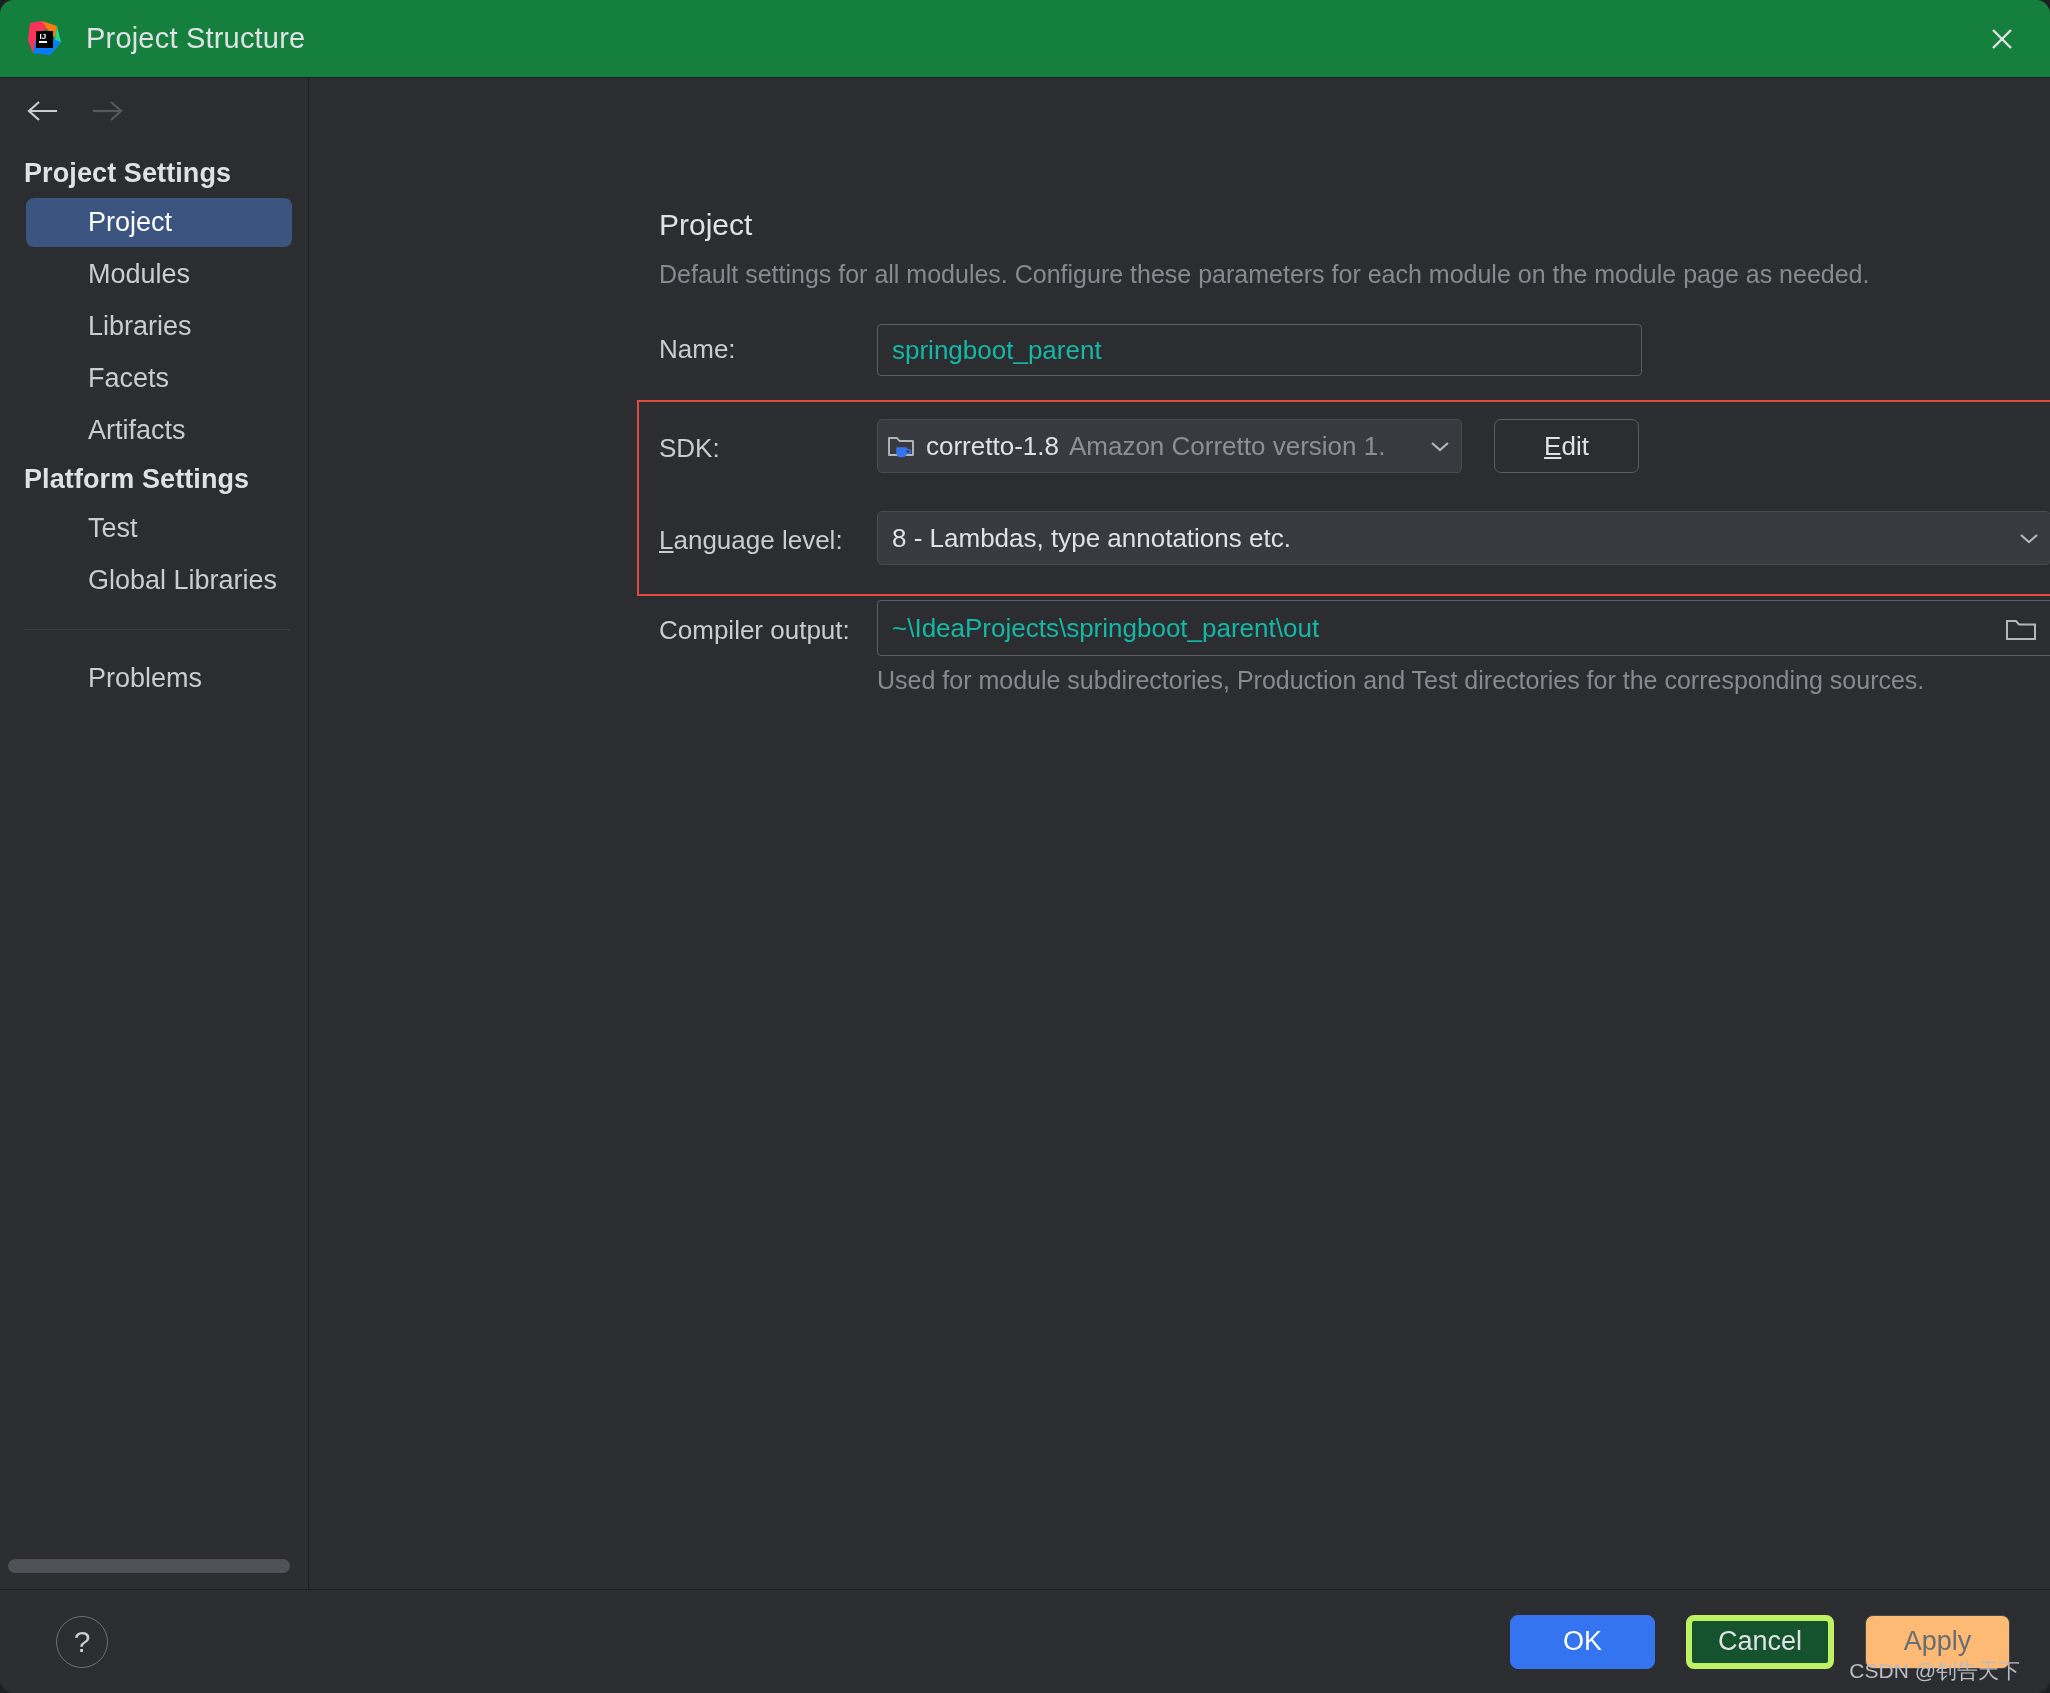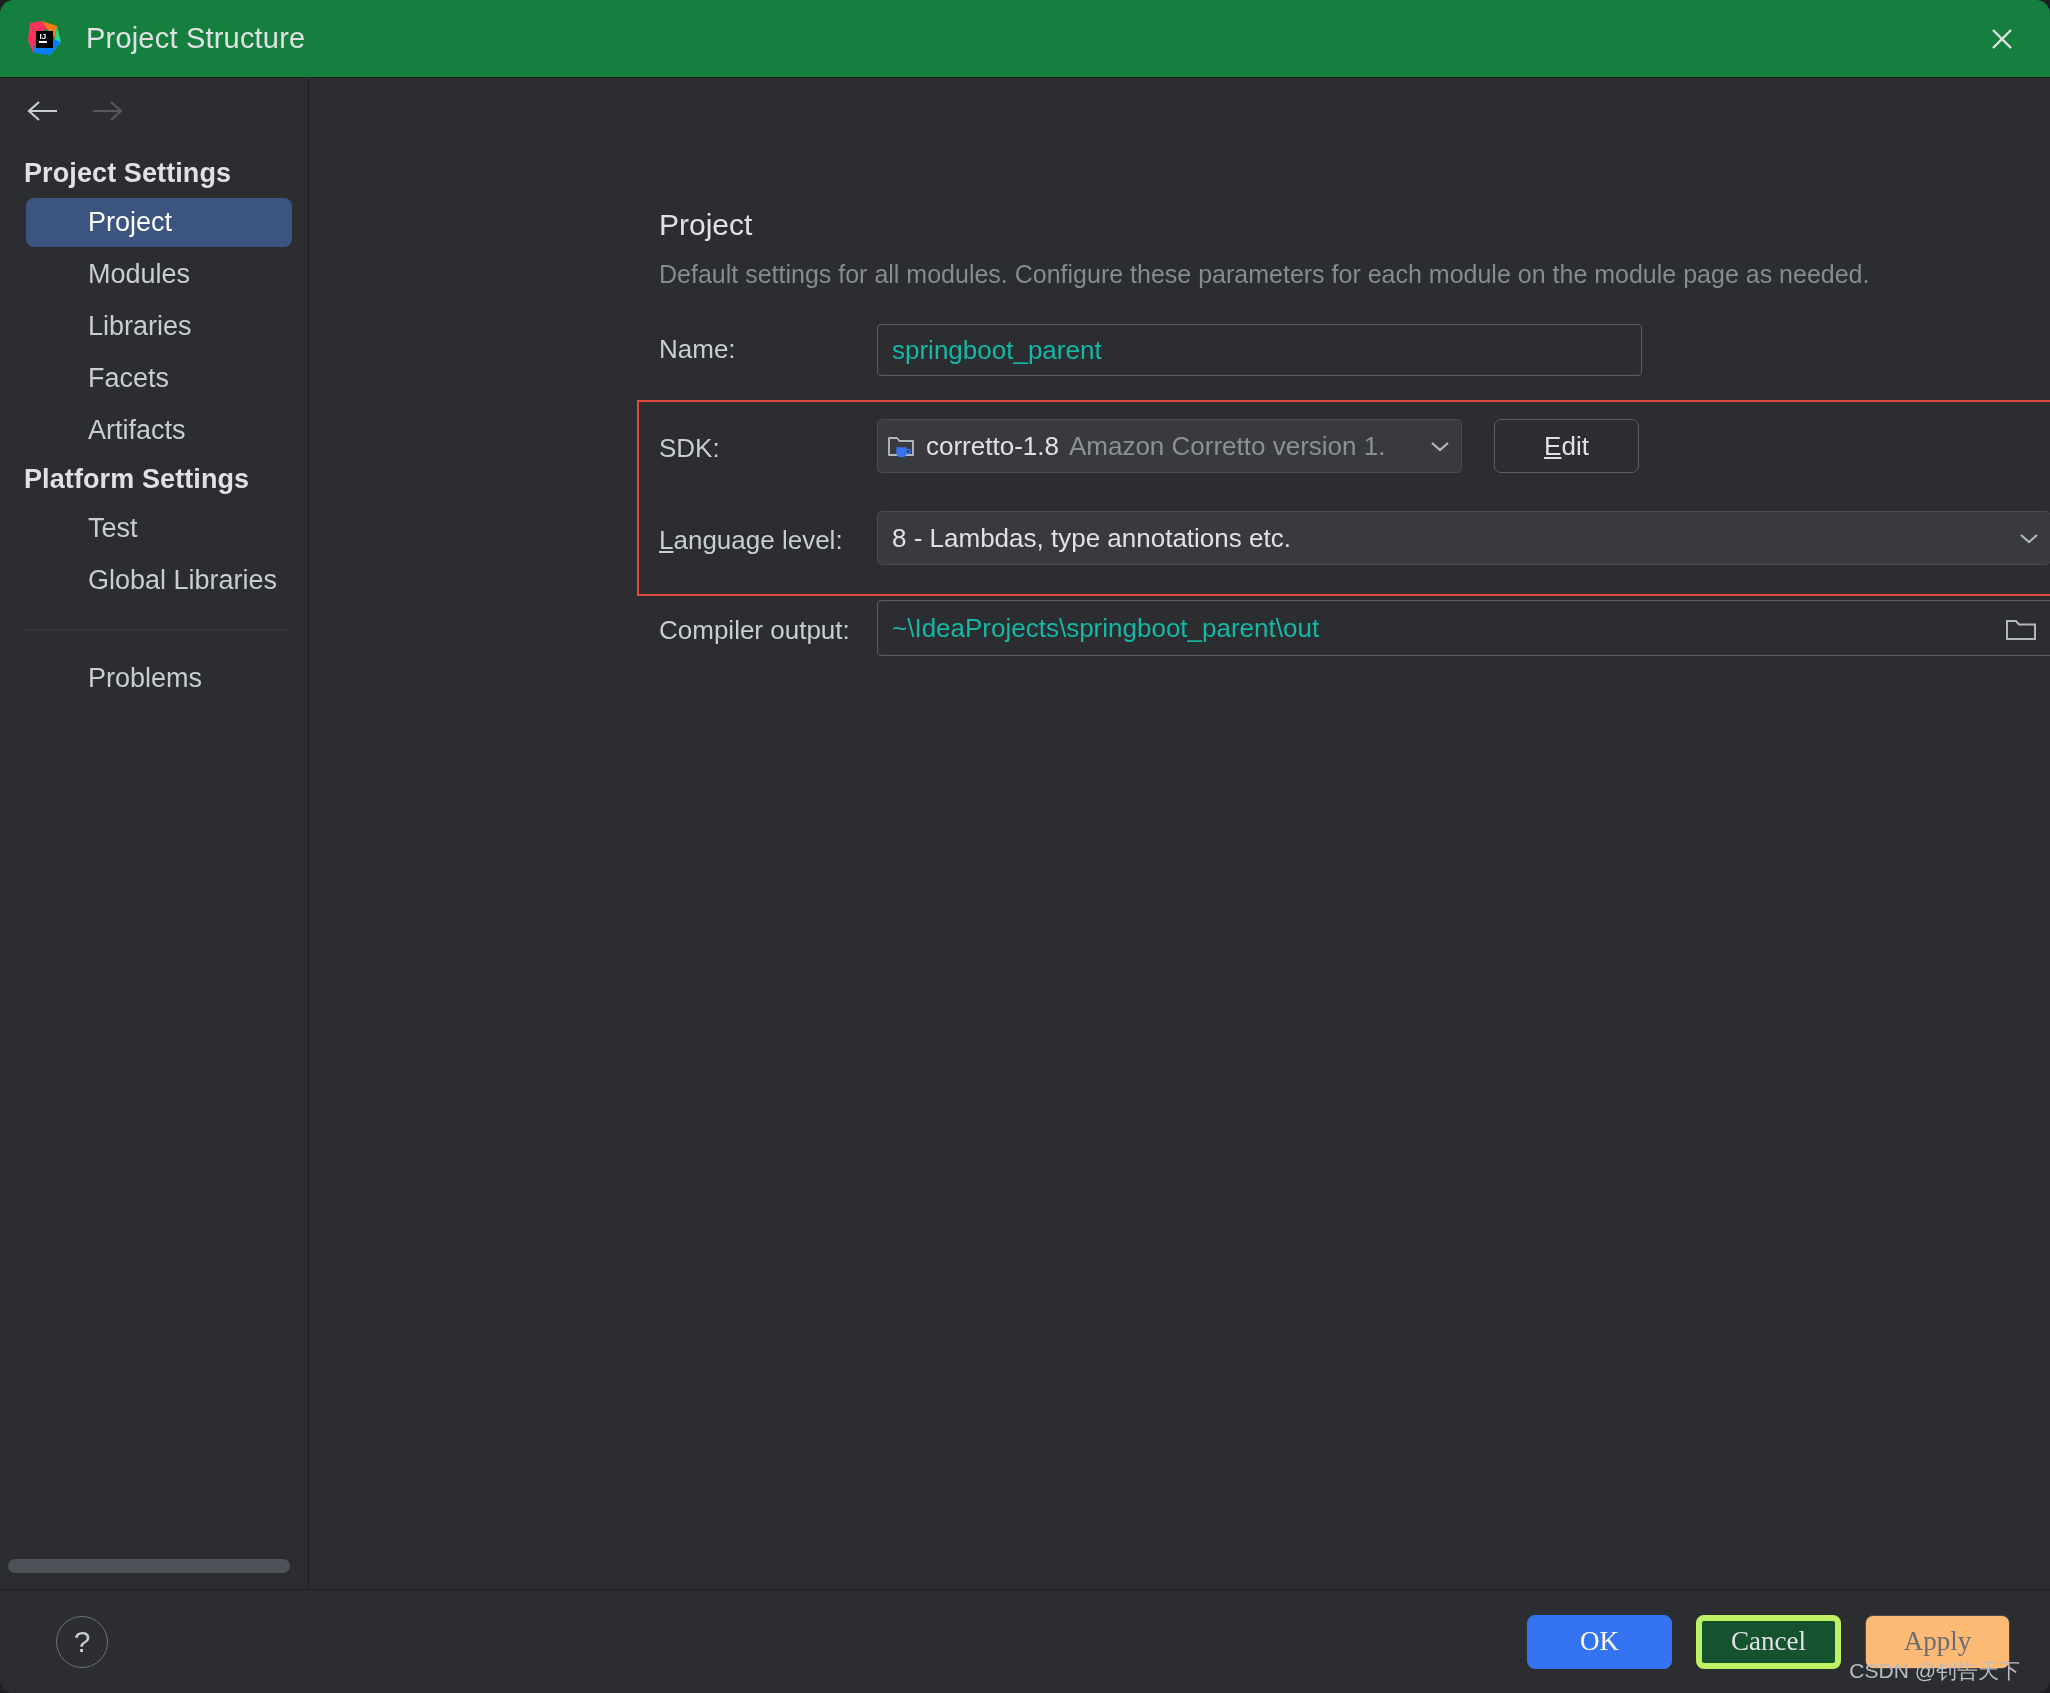--- a/index.html
+++ b/index.html
@@ -206,22 +206,21 @@
     display: flex; align-items: center; justify-content: center;
     color: #c9ccd1;
     font-size: 30px;
     cursor: pointer;
     margin-left: 16px;
   }
   .footer-btns {
     margin-left: auto;
     display: flex;
     align-items: flex-end;
-    gap: 24px;
-    font-family: Liberation Serif, serif;
+    gap: 31px;
   }
   .fbtn {
     min-width: 145px;
     height: 54px;
     border-radius: 8px;
     font-size: 27px;
     display: flex; align-items: center; justify-content: center;
     cursor: pointer;
     padding: 0 26px;
   }
@@ -347,20 +346,21 @@
 
       <div class="form-label" style="left:350px; top:537px;">Compiler output:</div>
       <div class="field" style="left:568px; top:522px; width:1182px; height:56px;">
         <span>~\IdeaProjects\springboot_parent\out</span>
       </div>
       <div class="browse-icon" style="left:1690px; top:532px; width:44px; height:38px;">
         <svg width="34" height="28" viewBox="0 0 34 28">
           <path d="M3 6 h9 l3 3.5 H31 v14.5 H3 Z" fill="none" stroke="#b3b6bb" stroke-width="2"></path>
         </svg>
       </div>
+      <div class="hint" style="left:568px; top:588px;">Used for module subdirectories, Production and Test directories for the corresponding sources.</div>
 
     </div>
   </div>
 
   <div class="footer">
     <div class="help-btn">?</div>
     <div class="footer-btns">
       <div class="fbtn primary">OK</div>
       <div class="fbtn normal">Cancel</div>
       <div class="fbtn disabled">Apply</div>

